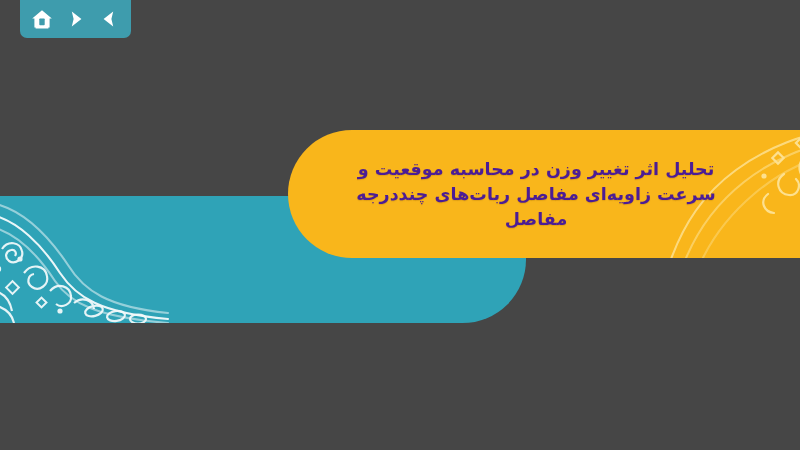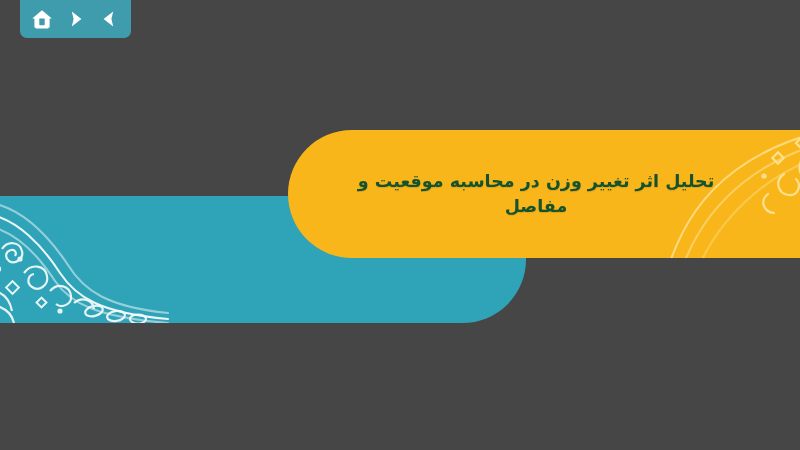--- a/index.html
+++ b/index.html
@@ -88,21 +88,21 @@
     display: flex;
     flex-direction: column;
     align-items: center;
     justify-content: center;
     text-align: center;
     direction: rtl;
     z-index: 5;
     padding: 0 26px 0 10px;
   }
   .title-line {
-    color: #14532d;
+    color: #4c1d95;
     font-size: 17.5px;
     line-height: 25px;
     font-weight: 600;
     white-space: nowrap;
     letter-spacing: 0px;
     text-shadow: 0 1px 1px rgba(120,70,0,.18);
   }
 
   
   .ornament {
@@ -203,18 +203,19 @@
       <g fill="#fde49a">
         <circle cx="186" cy="40" r="3"></circle>
         <circle cx="156" cy="20" r="2.6"></circle>
         <circle cx="108" cy="50" r="2.6"></circle>
         <circle cx="186" cy="62" r="2.4"></circle>
       </g>
     </svg>
 
     <div id="title-text">
       <div class="title-line">تحلیل اثر تغییر وزن در محاسبه موقعیت و</div>
+      <div class="title-line">سرعت زاویه‌ای مفاصل ربات‌های چنددرجه</div>
       <div class="title-line">مفاصل</div>
     </div>
 
   </div>
 
 </div>
 
 </body></html>

